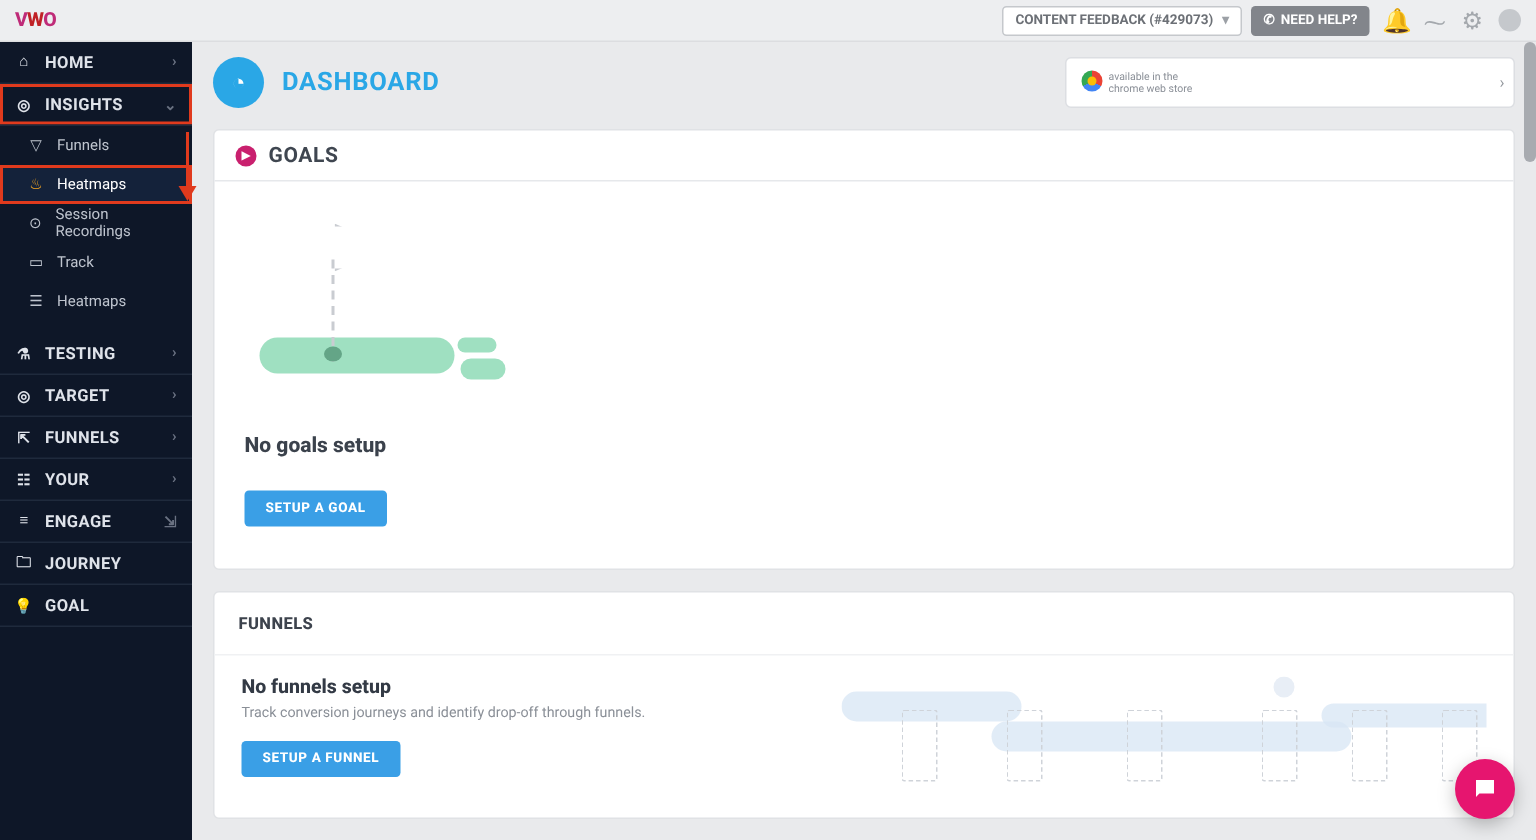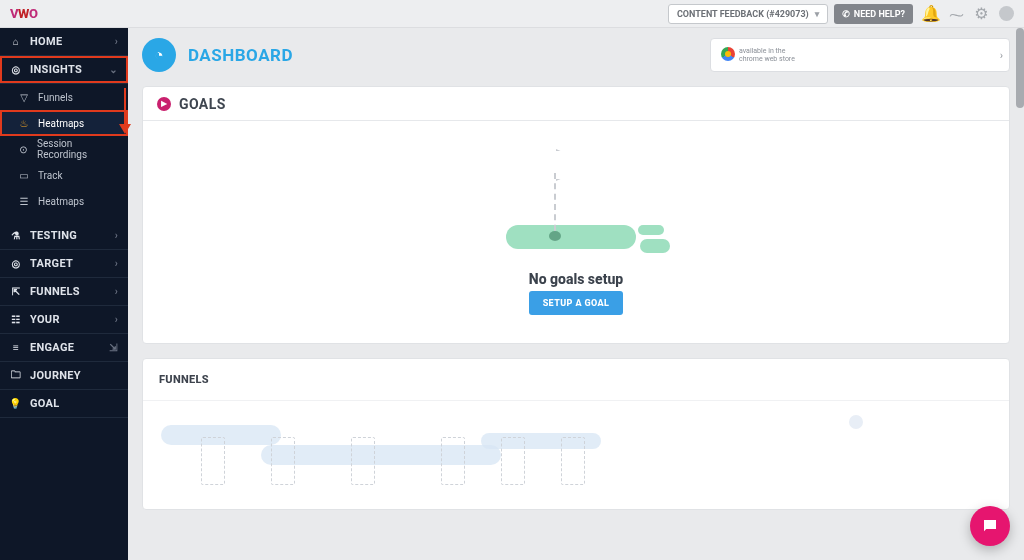--- a/index.html
+++ b/index.html
@@ -33,21 +33,21 @@
 .promo-text { font-size: 9px; color: #6a7078; line-height: 1.3; }
 .promo-text .link { color: #2a89d6; font-weight: 600; }
 .promo-badge { display: flex; gap: 4px; font-size: 7px; color: #8a8f97; }
 .promo-badge .chrome { width: 14px; height: 14px; border-radius: 50%; background: conic-gradient(#ea4335 0 120deg, #4285f4 120deg 240deg, #34a853 240deg 360deg); position: relative; }
 .promo-badge .chrome::after { content: ""; position: absolute; inset: 4px; background: #fbbc05; border-radius: 50%; }
 .promo .chev-r { position: absolute; right: 6px; top: 50%; transform: translateY(-50%); color: #95999f; font-size: 11px; }
 .card { background: #fff; border-radius: 4px; border: 1px solid #e0e2e5; }
 .card-hd { height: 34px; display: flex; align-items: center; padding: 0 14px; border-bottom: 1px solid #e6e8eb; }
 .card-hd .ico { width: 14px; height: 14px; border-radius: 50%; background: #c9206e; margin-right: 8px; display: inline-flex; align-items: center; justify-content: center; color: #fff; font-size: 8px; }
 .card-hd .ttl { font-size: 14px; font-weight: 700; color: #3f4650; letter-spacing: 0.4px; }
-.goals-body { padding: 28px 20px 28px; display: flex; flex-direction: column; align-items: center; }
+.goals-body { padding: 28px 20px 28px; display: flex; flex-direction: column; align-items: flex-start; gap: 18px; }
 .empty-art { width: 160px; height: 110px; position: relative; margin-bottom: 12px; }
 .blob1 { position: absolute; width: 130px; height: 24px; background: #9fe0c1; border-radius: 20px; left: 10px; bottom: 10px; }
 .blob2 { position: absolute; width: 30px; height: 14px; background: #9fe0c1; border-radius: 10px; right: -14px; bottom: 6px; }
 .blob3 { position: absolute; width: 26px; height: 10px; background: #9fe0c1; border-radius: 8px; right: -8px; bottom: 24px; }
 .pole { position: absolute; width: 0; height: 68px; border-left: 2px dashed #c9ccd1; left: 58px; bottom: 18px; }
 .flagline { position: absolute; left: 60px; top: 0; width: 36px; height: 32px; border: 2px dashed #c9ccd1; border-left: none; clip-path: polygon(0 0, 100% 50%, 0 100%); }
 .ball { position: absolute; width: 12px; height: 10px; background: #64a587; border-radius: 50%; bottom: 18px; left: 53px; }
 .eh { font-size: 14px; font-weight: 800; color: #3b424c; margin-bottom: 4px; }
 .esub { font-size: 10px; color: #8a8f97; margin-bottom: 14px; }
 .btn-primary { background: #3a9fe6; color: #fff; font-size: 9px; font-weight: 800; letter-spacing: 0.4px; padding: 7px 14px; border: none; border-radius: 3px; cursor: pointer; }
@@ -199,20 +199,25 @@
               <div class="ball"></div>
           </div>
           <div class="eh">No goals setup</div>
           <button class="btn-primary">SETUP A GOAL</button>
         </div>
       </div>
 
       <div class="card funnels-card">
         <div class="funnels-hd">FUNNELS</div>
         <div class="funnels-body">
+          <div class="funnels-left">
+            <div class="fh">No funnels setup</div>
+            <div class="fsub">Track conversion journeys and identify drop-off through funnels.</div>
+            <button class="btn-primary">SETUP A FUNNEL</button>
+          </div>
           <div class="funnels-art">
             <div class="lane" style="left:0;top:10px;width:120px;"></div>
             <div class="lane" style="left:100px;top:30px;width:240px;"></div>
             <div class="lane" style="left:320px;top:18px;width:120px;height:16px;"></div>
             <div class="dot-sun"></div>
             <div class="tower" style="left:40px;"></div>
             <div class="tower" style="left:110px;"></div>
             <div class="tower" style="left:190px;"></div>
             <div class="tower" style="left:280px;"></div>
             <div class="tower" style="left:340px;"></div>

